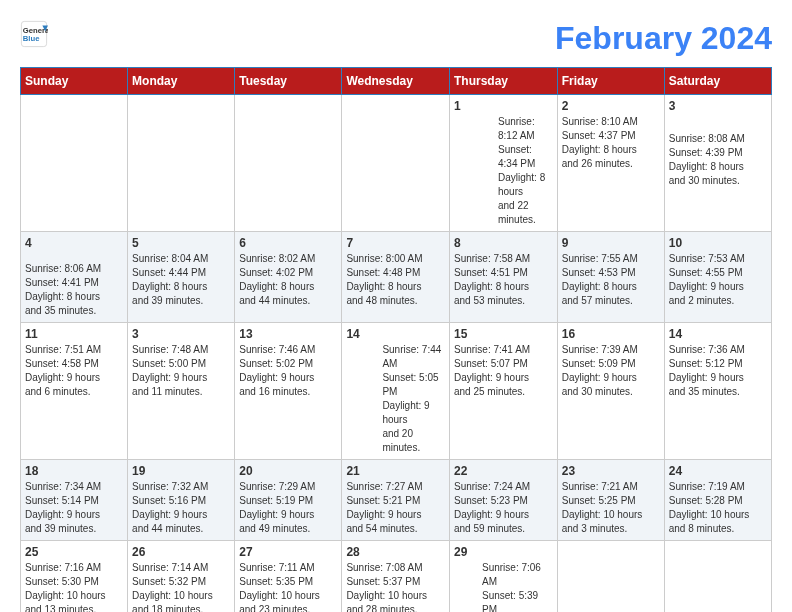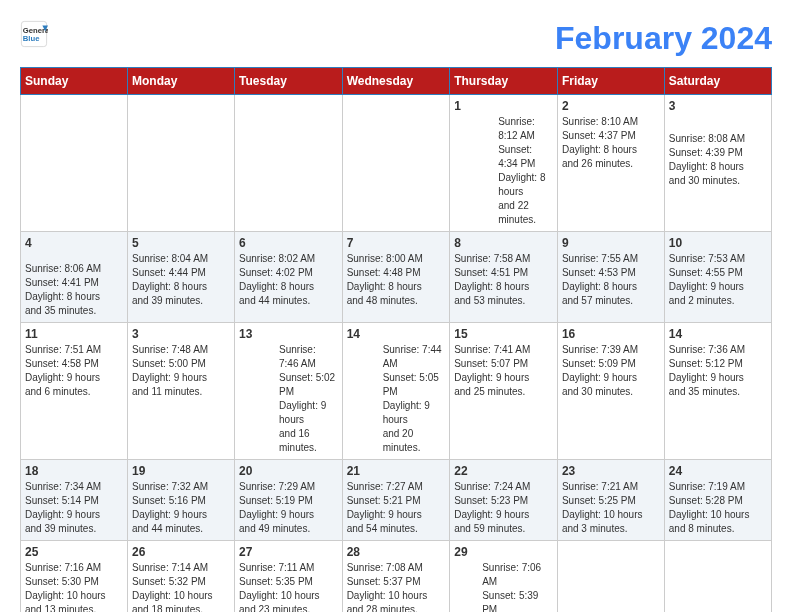--- a/index.html
+++ b/index.html
@@ -202,21 +202,21 @@
           </td>
           <td>
             <div class="day-number">3</div>
             <div class="day-info" style="white-space: pre-line;">Sunrise: 7:48 AM
 Sunset: 5:00 PM
 Daylight: 9 hours
 and 11 minutes.</div>
           </td>
           <td>
             <div class="day-number">13</div>
-            <div class="day-info" style="white-space: pre-line; margin-left: 40px;">Sunrise: 7:46 AM
+            <div class="day-info" style="white-space: pre-line;">Sunrise: 7:46 AM
 Sunset: 5:02 PM
 Daylight: 9 hours
 and 16 minutes.</div>
           </td>
           <td>
             <div class="day-number">14</div>
             <div class="day-info" style="white-space: pre-line; margin-left: 36px;">Sunrise: 7:44 AM
 Sunset: 5:05 PM
 Daylight: 9 hours
 and 20 minutes.</div>

